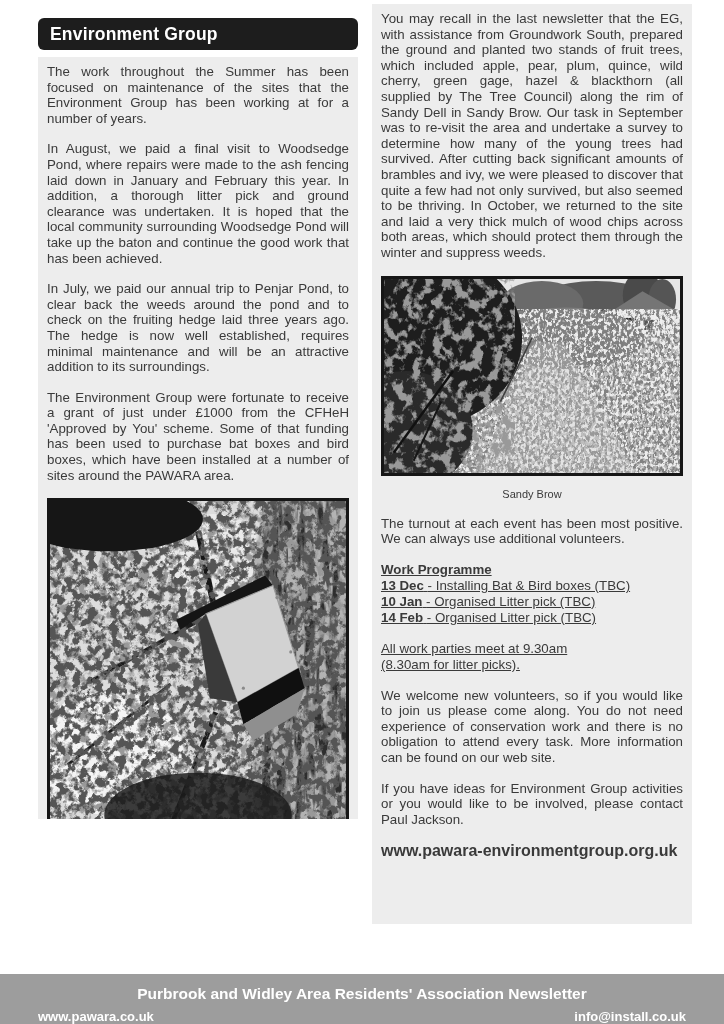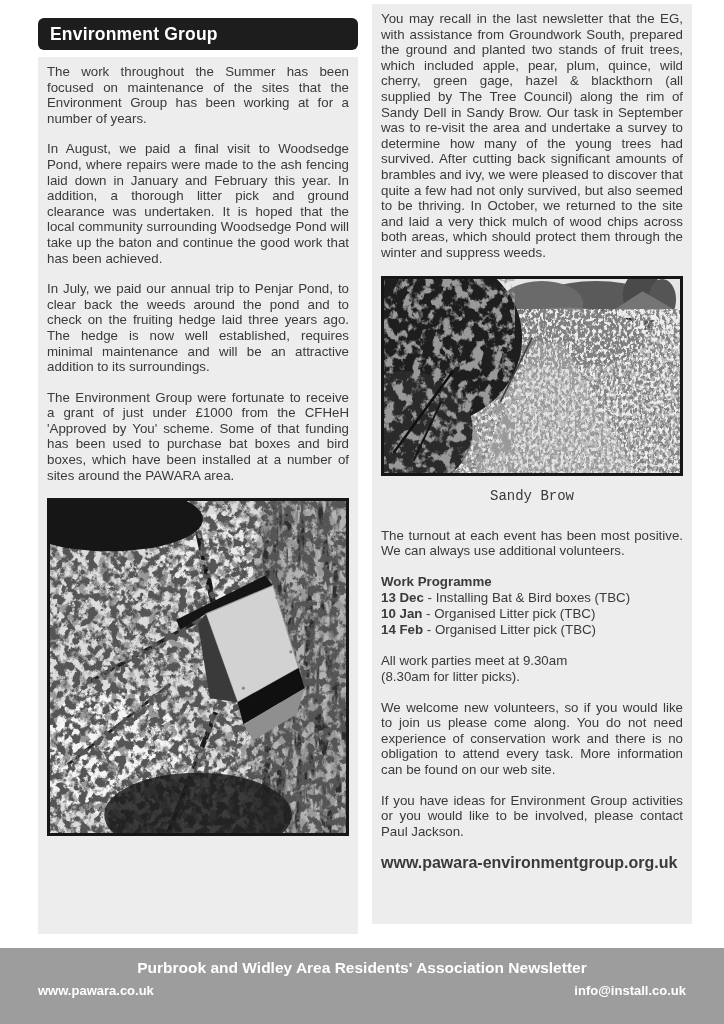--- a/index.html
+++ b/index.html
@@ -36,55 +36,54 @@
     font-weight:bold;
     font-size:17.5px;
     letter-spacing:.2px;
   }
 
   .panel{
     background:var(--panel-bg);
     padding:7px 9px;
     overflow:hidden;
   }
-  .panel.left-p{height:877px;}
+  .panel.left-p{height:762px;}
   .panel.right-p{height:920px;}
 
   .panel p{
     margin:0 0 15px 0;
     font-size:13.3px;
     line-height:15.6px;
     text-align:justify;
   }
-  .line{font-size:13.3px;line-height:16px;}
+  .line{font-size:13.3px;line-height:16px;text-decoration:underline;}
   .b{font-weight:bold;}
   .wp{margin-bottom:15px;}
   .meet{margin-bottom:15px;}
   .site{font-weight:bold;font-size:16px;margin-top:2px;}
 
   .photo{
     border:3px solid #161616;
     background:#dcdcdc;
     margin:0 0 15px 0;
   }
   .photo svg{display:block;width:100%;}
   .photo.owl svg{height:332px;}
   .photo.brow{margin-bottom:0;}
   .photo.brow svg{height:194px;}
 
   .caption{
     text-align:center;
-    font-size:14px;
-    margin:12px 0 24px 0;
-    font-family:Liberation Mono, monospace;
+    font-size:11px;
+    margin:12px 0 16px 0;
   }
 
   .footer{
     position:absolute;left:0;bottom:0;
-    width:724px;height:76px;
+    width:724px;height:50px;
     background:var(--footer-bg);
     color:var(--inverse);
   }
   .footer-title{
     text-align:center;
     font-weight:bold;
     font-size:15.5px;
     padding-top:11px;
   }
   .footer-row{

